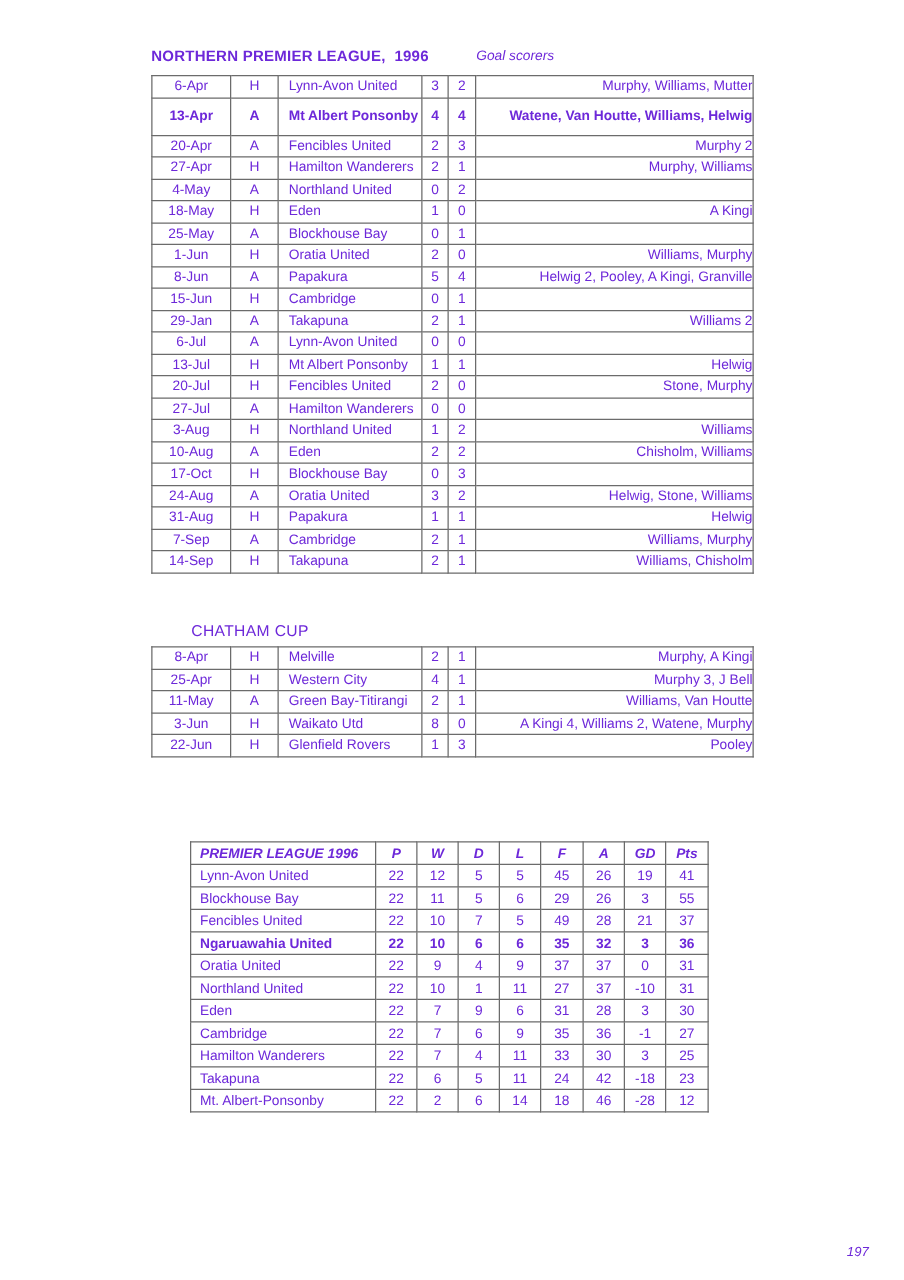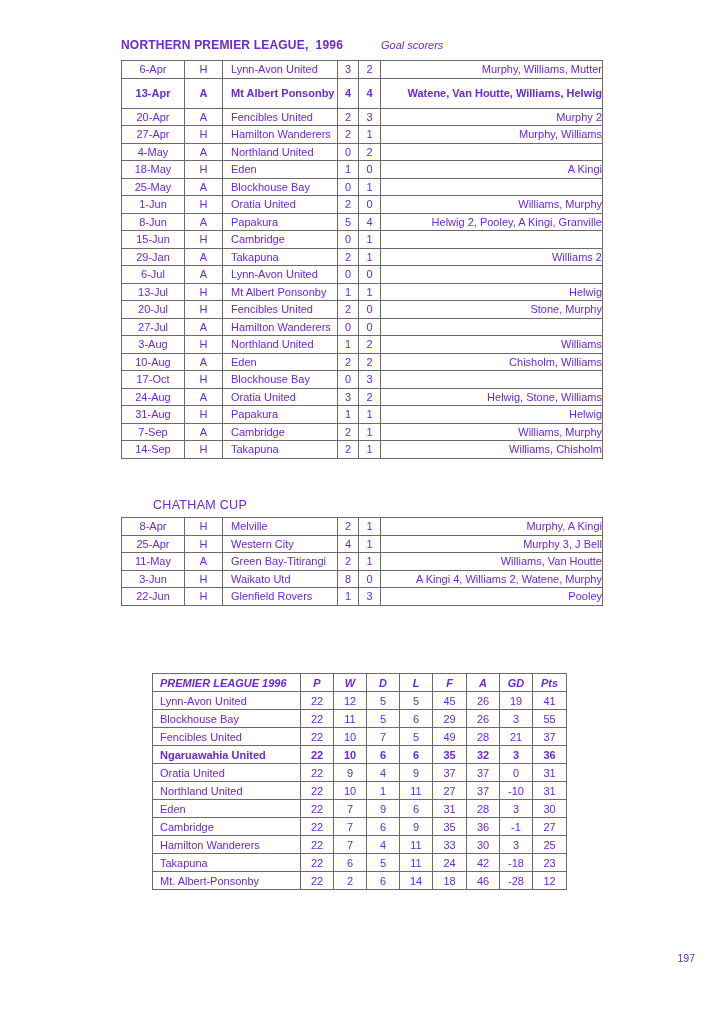--- a/index.html
+++ b/index.html
@@ -59,21 +59,21 @@
     vertical-align: middle;
     white-space: nowrap;
     overflow: hidden;
   }
   .standings-table th.team-h { text-align: left; padding-left: 7px; font-weight: 700; font-style: italic; }
   .standings-table th.stat-h { text-align: center; font-weight: 700; font-style: italic; }
   .standings-table td.c-teamname { text-align: left; padding-left: 7px; }
   .standings-table td.c-stat { text-align: center; }
   .standings-table tr.bold-row td { font-weight: 700; }
 
-  .page-number { position: absolute; right: 28px; top: 952px; font-size: 10.5px; }
+  .page-number { position: absolute; right: 28px; top: 996px; font-size: 10.5px; font-style: italic; }
 </style>
 </head>
 <body>
 
 <div class="page">
 
   <div class="league-heading">
     <span class="league-title">NORTHERN PREMIER LEAGUE,&nbsp; 1996</span>
     <span class="goalscorers-label">Goal scorers</span>
   </div>

